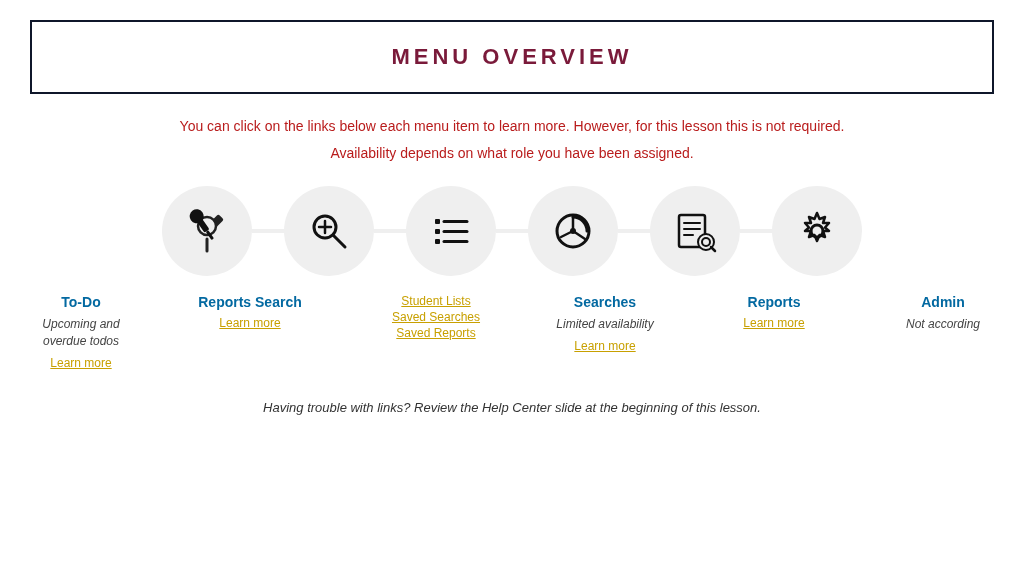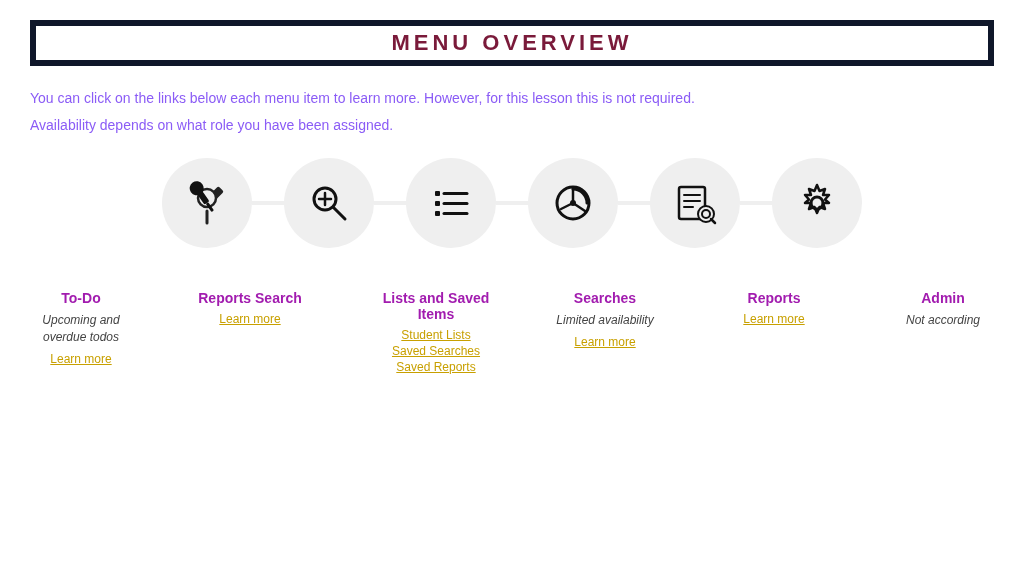--- a/index.html
+++ b/index.html
@@ -7,37 +7,38 @@
       font-family: Georgia, 'Times New Roman', serif;
       background: #fff;
       width: 1024px;
       min-height: 576px;
       color: #222;
     }
     .page {
       padding: 20px 30px 20px 30px;
     }
     .title-box {
-      border: 6px solid #0f172a;
-      text-align: center;
-      padding: 4px 20px;
+      border: 2px solid #0f172a;
+      text-align: center;
+      padding: 22px 20px;
       margin-bottom: 22px;
     }
     .title-box h1 {
       font-family: Arial, sans-serif;
       font-size: 22px;
       font-weight: 700;
       letter-spacing: 4px;
       color: #7a1a3a;
       text-transform: uppercase;
     }
     .description {
+      text-align: center;
       font-family: Arial, sans-serif;
       font-size: 14px;
-      color: #8b5cf6;
+      color: #b91c1c;
       margin-bottom: 6px;
       line-height: 1.5;
     }
     .icons-row {
       display: flex;
       justify-content: center;
       align-items: center;
       margin: 22px 0 18px 0;
       gap: 0;
     }
@@ -70,23 +71,22 @@
       padding: 0 4px;
       flex-shrink: 0;
     }
     .menu-item-wide {
       width: 154px;
     }
     .menu-item h2 {
       font-family: Arial, sans-serif;
       font-size: 14px;
       font-weight: 700;
-      color: #a21caf;
+      color: #0369a1;
       margin-bottom: 6px;
-      margin-top: 24px;
     }
     .menu-item .subtitle {
       font-family: Liberation Sans, sans-serif;
       font-size: 12px;
       font-style: italic;
       color: #444;
       margin-bottom: 6px;
       line-height: 1.4;
     }
     .menu-item a {
@@ -206,21 +206,20 @@
     </div>
     <div class="spacer-item"></div>
 
     <div class="menu-item menu-item-wide">
       <h2>Reports Search</h2>
       <a>Learn more</a>
     </div>
     <div class="spacer-item"></div>
 
     <div class="menu-item menu-item-wide">
-      <h2>Lists and Saved Items</h2>
       <a>Student Lists</a>
       <a>Saved Searches</a>
       <a>Saved Reports</a>
     </div>
     <div class="spacer-item"></div>
 
     <div class="menu-item">
       <h2>Searches</h2>
       <p class="subtitle">Limited availability</p>
       <a>Learn more</a>
@@ -233,14 +232,15 @@
     </div>
     <div class="spacer-item"></div>
 
     <div class="menu-item">
       <h2>Admin</h2>
       <p class="subtitle">Not according</p>
     </div>
 
   </div>
 
+  <p class="footer-note">Having trouble with links? Review the Help Center slide at the beginning of this lesson.</p>
 
 </div>
 
 </body></html>

